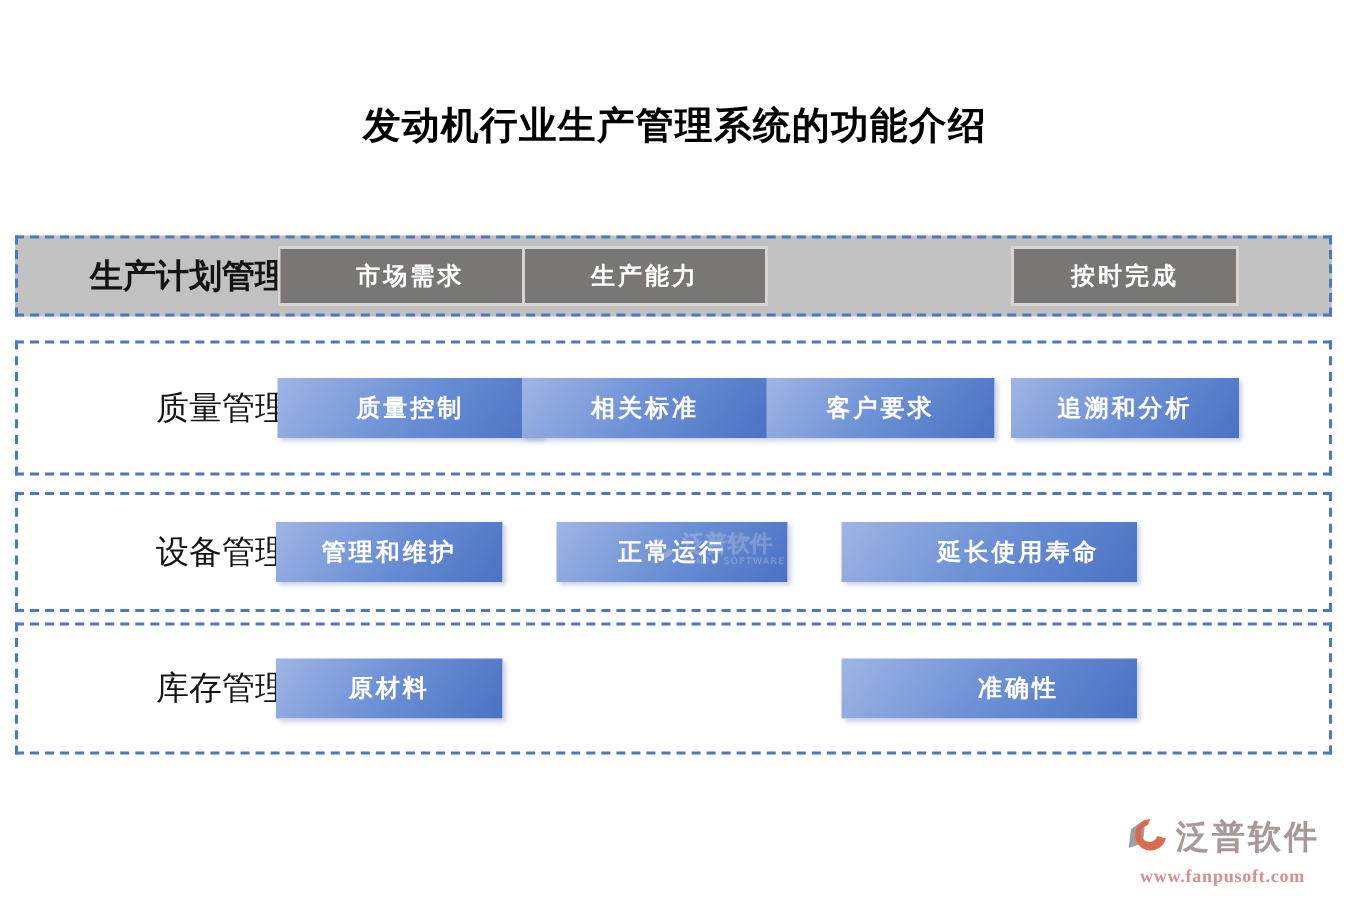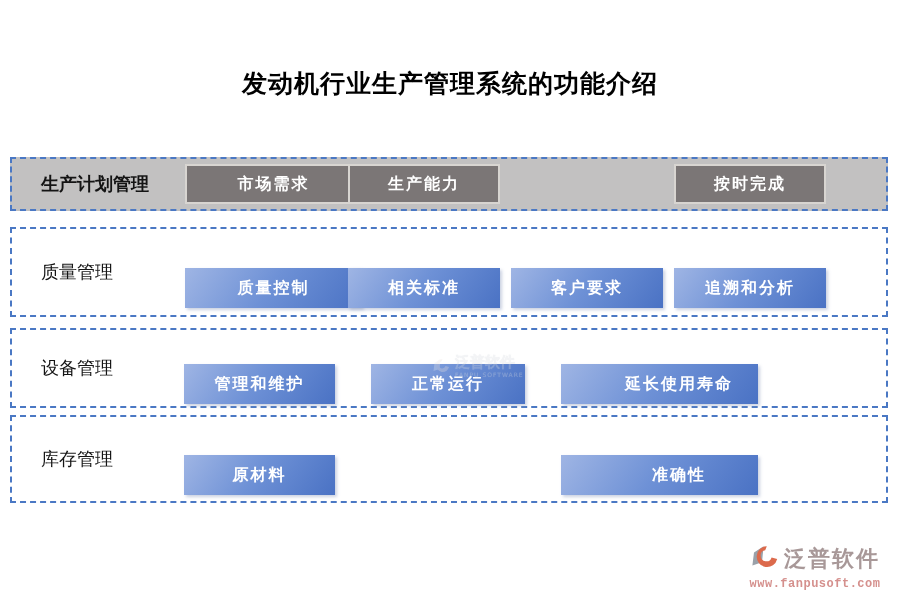--- a/index.html
+++ b/index.html
@@ -15,42 +15,41 @@
   .row{
     position:absolute;left:10px;width:874px;
     border:2px dashed #4a78c4;background:#ffffff;box-sizing:content-box;
   }
   .row-gray{top:157px;height:50px;background:#c2c1c1;}
   .row-quality{top:227px;height:86px;}
   .row-equipment{top:328px;height:76px;}
   .row-inventory{top:415px;height:84px;}
   .row-label{
     position:absolute;left:0;top:50%;transform:translateY(-50%);
-    width:180px;text-align:left;
+    width:180px;text-align:right;
     font-family:"DejaVu Serif","Liberation Serif",serif;
-    font-size:18px;color:#141414;padding-left:29px;
+    font-size:22px;color:#141414;
   }
   .row-gray .row-label{font-weight:bold;}
   .btn{
     position:absolute;top:50%;transform:translateY(-50%);height:40px;
     display:flex;align-items:center;justify-content:center;
     color:#ffffff;font-weight:bold;font-size:16px;letter-spacing:2px;
     cursor:default;box-sizing:border-box;
   }
   .btn-dark{
     background:#7b7676;border:2px solid #d8d5d1;
   }
   .btn-blue{
     background:linear-gradient(125deg,#9fb5e4 0%,#6e91d6 48%,#4a72c4 100%);
     box-shadow:2px 2px 3px rgba(140,155,190,0.45);
-    margin-top:16px;
   }
   
   .p0{left:173px;width:177px;}
-  .p1{left:336px;width:152px;}
+  .p1{left:336px;width:164px;}
   .p2{left:499px;width:152px;}
   .p3{left:662px;width:152px;}
   
   .q0{left:172px;width:151px;text-align:center;}
   .q1{left:359px;width:154px;}
   .q2{left:549px;width:197px;padding-left:39px;}
   
   .watermark{
     position:absolute;left:432px;top:355px;opacity:0.30;z-index:5;
     display:flex;align-items:center;gap:3px;pointer-events:none;
@@ -64,21 +63,21 @@
     position:absolute;right:10px;bottom:10px;width:150px;
     display:flex;flex-direction:column;align-items:center;line-height:1;
   }
   .footer .brand-line{display:flex;align-items:center;gap:2px;}
   .footer .brand{
     font-size:22px;font-weight:bold;color:#a89898;letter-spacing:2px;
     font-family:"DejaVu Sans","Liberation Sans",sans-serif;
   }
   .footer .url{
     font-size:12px;font-weight:bold;color:#d5908d;margin-top:3px;letter-spacing:0.5px;
-    font-family:Liberation Mono, monospace;
+    font-family:Liberation Serif, serif;
   }
   .logo-svg{width:32px;height:32px;display:block;}
 </style>
 </head>
 <body>
 
 <div class="title">发动机行业生产管理系统的功能介绍</div>
 
 <div class="row row-gray">
   <div class="row-label">生产计划管理</div>

